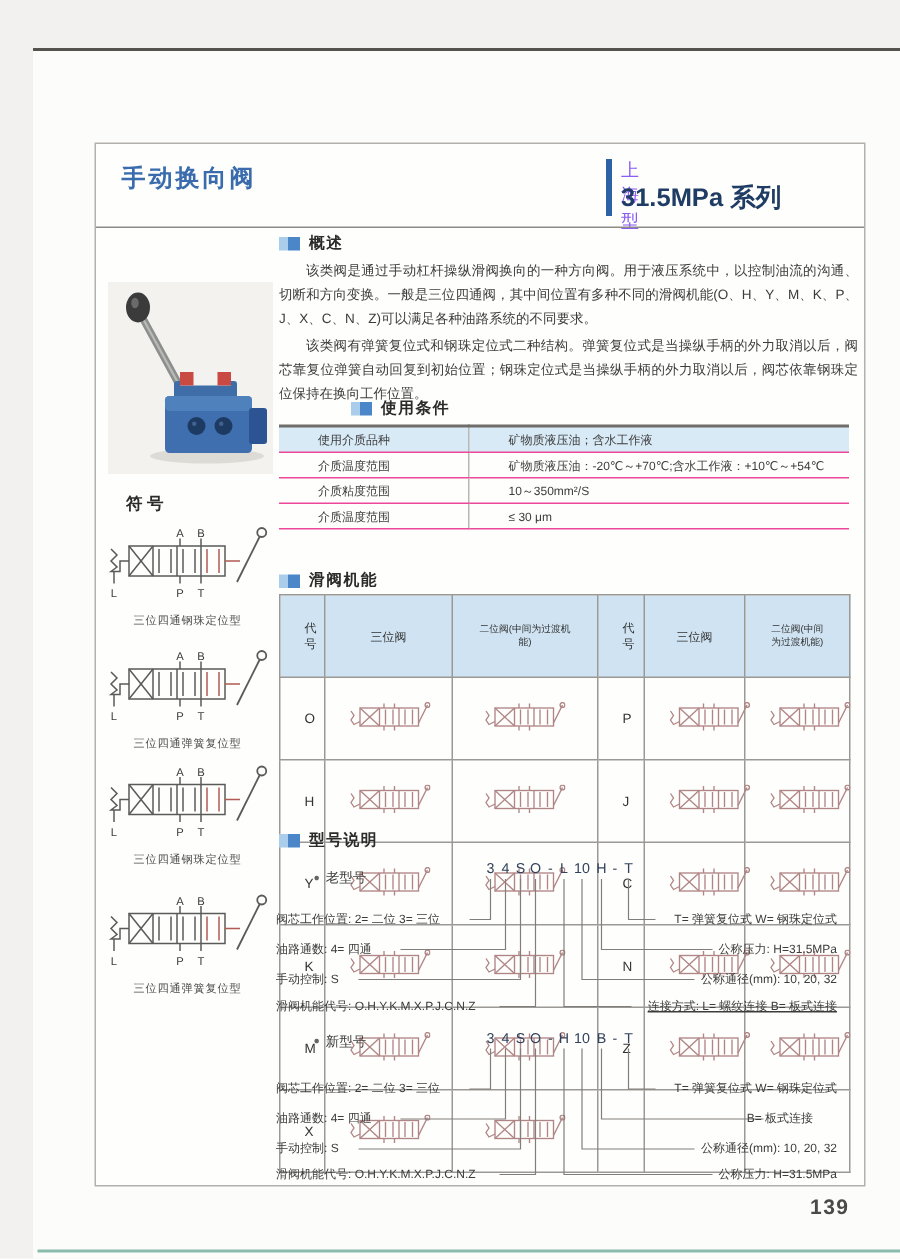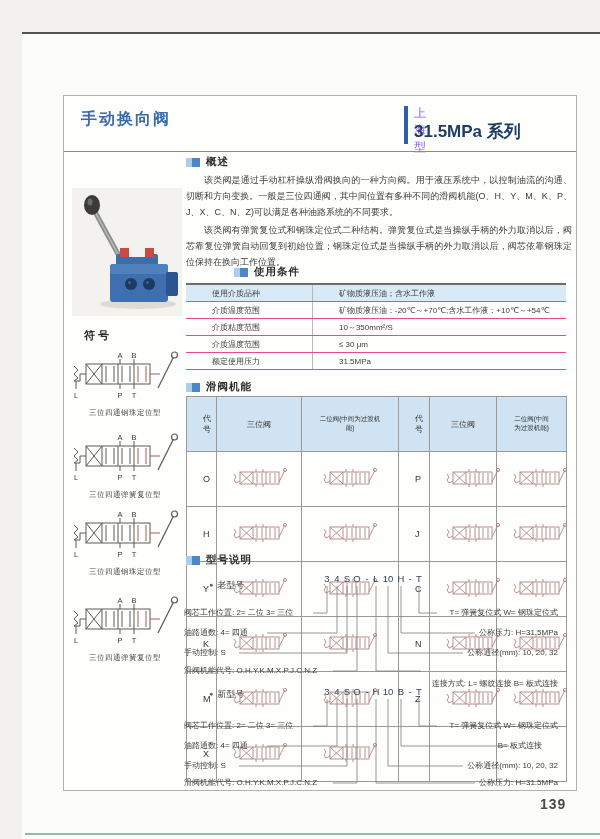--- a/index.html
+++ b/index.html
@@ -136,24 +136,20 @@
       <td class="lbl">介质温度范围</td>
       <td>矿物质液压油：-20℃～+70℃;含水工作液：+10℃～+54℃</td>
     </tr>
     <tr>
       <td class="lbl">介质粘度范围</td>
       <td>10～350mm²/S</td>
     </tr>
     <tr>
       <td class="lbl">介质温度范围</td>
       <td>≤ 30 μm</td>
-    </tr>
-    <tr>
-      <td class="lbl">额定使用压力</td>
-      <td>31.5MPa</td>
     </tr>
   </tbody>
     </table>
 
   <div class="abs sym-head">符号</div>
   <div class="abs sym-item" style="top:254px;">
     <span class="vwrap">
   <svg width="114" height="52" viewBox="0 0 114 52">
     <g stroke="#5a5a5a" stroke-width="1" fill="none">
       <polyline points="6,16 10,20 6,24 10,28 6,31 12,31 12,24 18,24"></polyline>
@@ -883,21 +879,21 @@
       </g>
     </svg>
     <div class="model-bullet" style="left:128px;top:8px;"><span class="dot">●</span><span>老型号</span></div>
     <div class="mlabel" style="left:103px;top:37px;">阀芯工作位置: 2= 二位 3= 三位</div>
     <div class="mlabel" style="left:103px;top:57px;">油路通数: 4= 四通</div>
     <div class="mlabel" style="left:103px;top:77px;">手动控制: S</div>
     <div class="mlabel" style="left:103px;top:95px;">滑阀机能代号: O.H.Y.K.M.X.P.J.C.N.Z</div>
     <div class="mlabel right" style="right:23px;top:37px;">T= 弹簧复位式  W= 钢珠定位式</div>
     <div class="mlabel right" style="right:23px;top:57px;">公称压力: H=31.5MPa</div>
     <div class="mlabel right" style="right:23px;top:77px;">公称通径(mm): 10, 20, 32</div>
-    <div class="mlabel right" style="right:23px;top:108px;">连接方式: L= 螺纹连接 B= 板式连接</div>
+    <div class="mlabel right" style="right:23px;top:95px;text-decoration:underline;">连接方式: L= 螺纹连接 B= 板式连接</div>
   </div>
 
   <div class="abs model-wrap" style="left:17px;top:588px;height:104px;">
     <svg class="model-svg" width="500" height="104" viewBox="0 0 500 104">
       <g text-anchor="middle">
         <text x="246" y="11">3</text>
         <text x="256" y="11">4</text>
         <text x="266" y="11">S</text>
         <text x="276" y="11">O</text>
         <text x="286" y="11">-</text>

